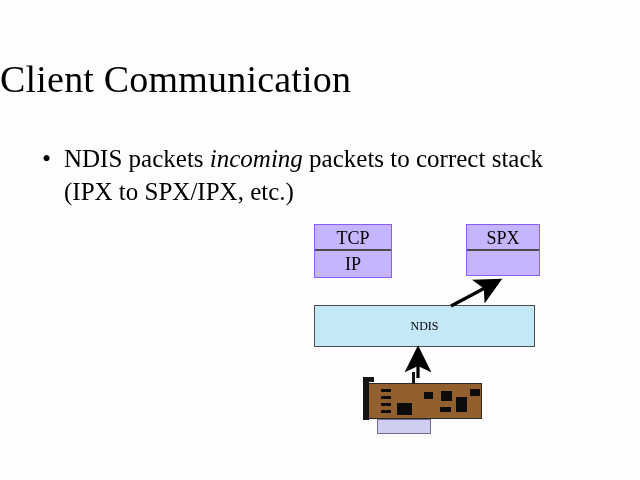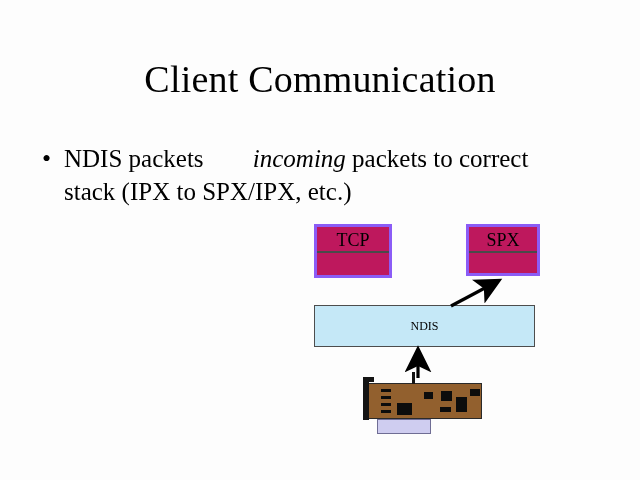--- a/index.html
+++ b/index.html
@@ -24,21 +24,21 @@
     height: 480px;
     background: #fdfdfd;
   }
 
   
   #title {
     position: absolute;
     left: 0;
     top: 56px;
     width: 640px;
-    text-align: center;
+    text-align: left;
     font-size: 38px;
     line-height: 46px;
     font-weight: normal;
     letter-spacing: 0.2px;
     white-space: nowrap;
   }
 
   
   #bullet-row {
     position: absolute;
@@ -55,28 +55,27 @@
     line-height: 33px;
     text-align: left;
   }
   #bullet-text {
     flex: 1 1 auto;
     font-size: 25px;
     line-height: 33px;
   }
   #bullet-text .em {
     font-style: italic;
-    margin-left: 43px;
   }
 
   
   .stack {
     position: absolute;
-    border: 3px solid #8b5cf6;
-    background: #be185d;
+    border: 1px solid #8b5cf6;
+    background: #c4b5fd;
     box-sizing: border-box;
   }
   .stack .cell {
     height: 26px;
     line-height: 26px;
     text-align: center;
     font-size: 18px;
     box-sizing: border-box;
   }
   .stack .cell.top {
@@ -191,20 +190,21 @@
 
   <div id="title">Client Communication</div>
 
   <div id="bullet-row">
     <span id="bullet-dot">•</span>
     <span id="bullet-text"><span>NDIS packets </span><span class="em">incoming</span><span> packets to correct stack (IPX to SPX/IPX, etc.)</span></span>
   </div>
 
   <div class="stack" id="stack-tcpip">
     <div class="cell top">TCP</div>
+    <div class="cell">IP</div>
   </div>
 
   <div class="stack" id="stack-spxipx">
     <div class="cell top">SPX</div>
   </div>
 
   <div id="ndis-box">NDIS</div>
 
   <svg id="arrows" viewBox="0 0 640 480" xmlns="http://www.w3.org/2000/svg">
     <defs>

